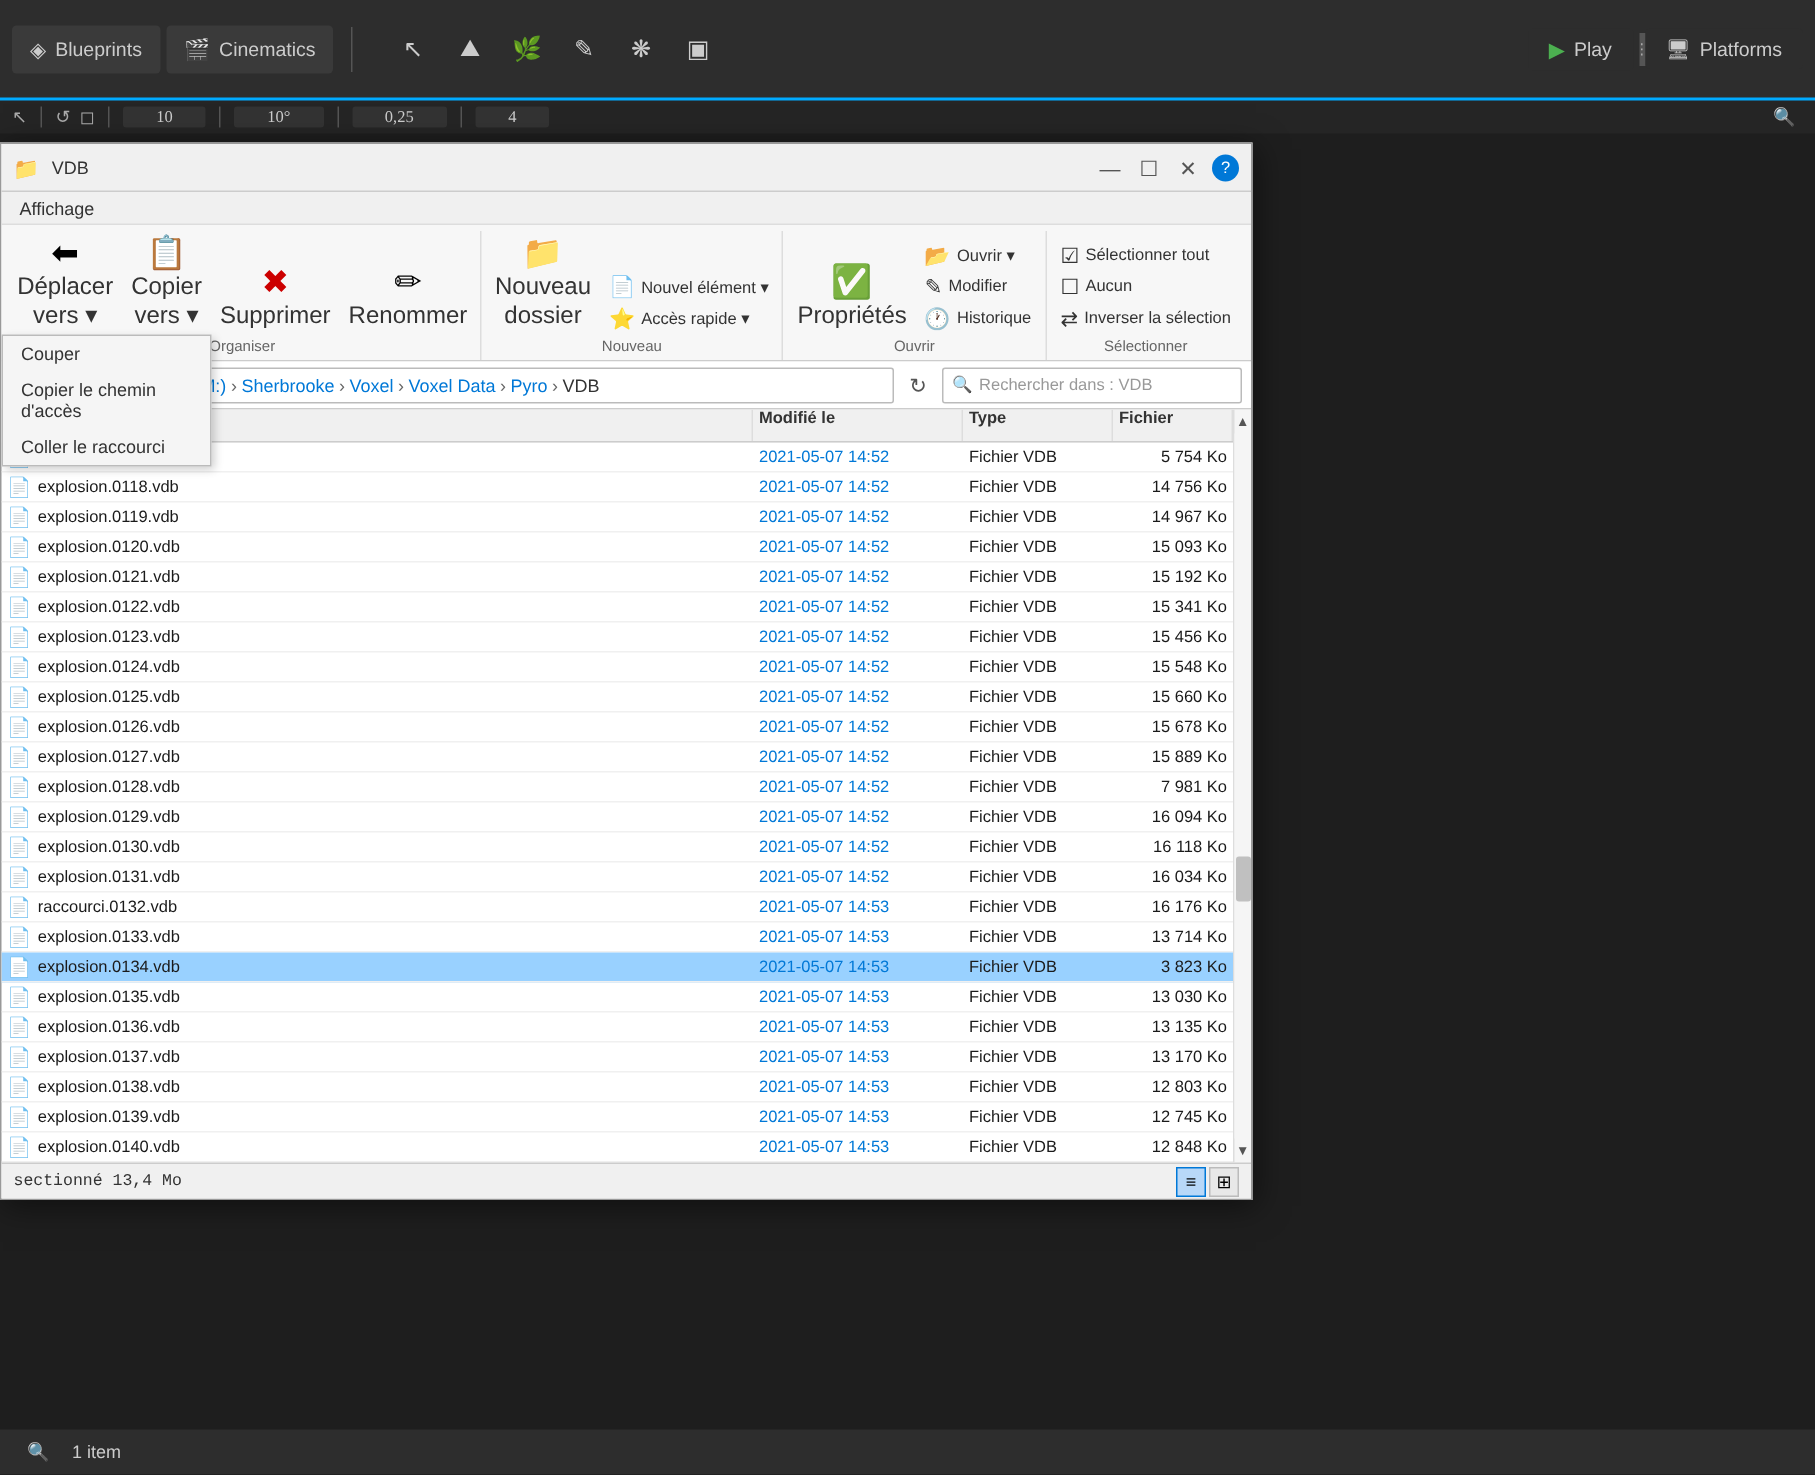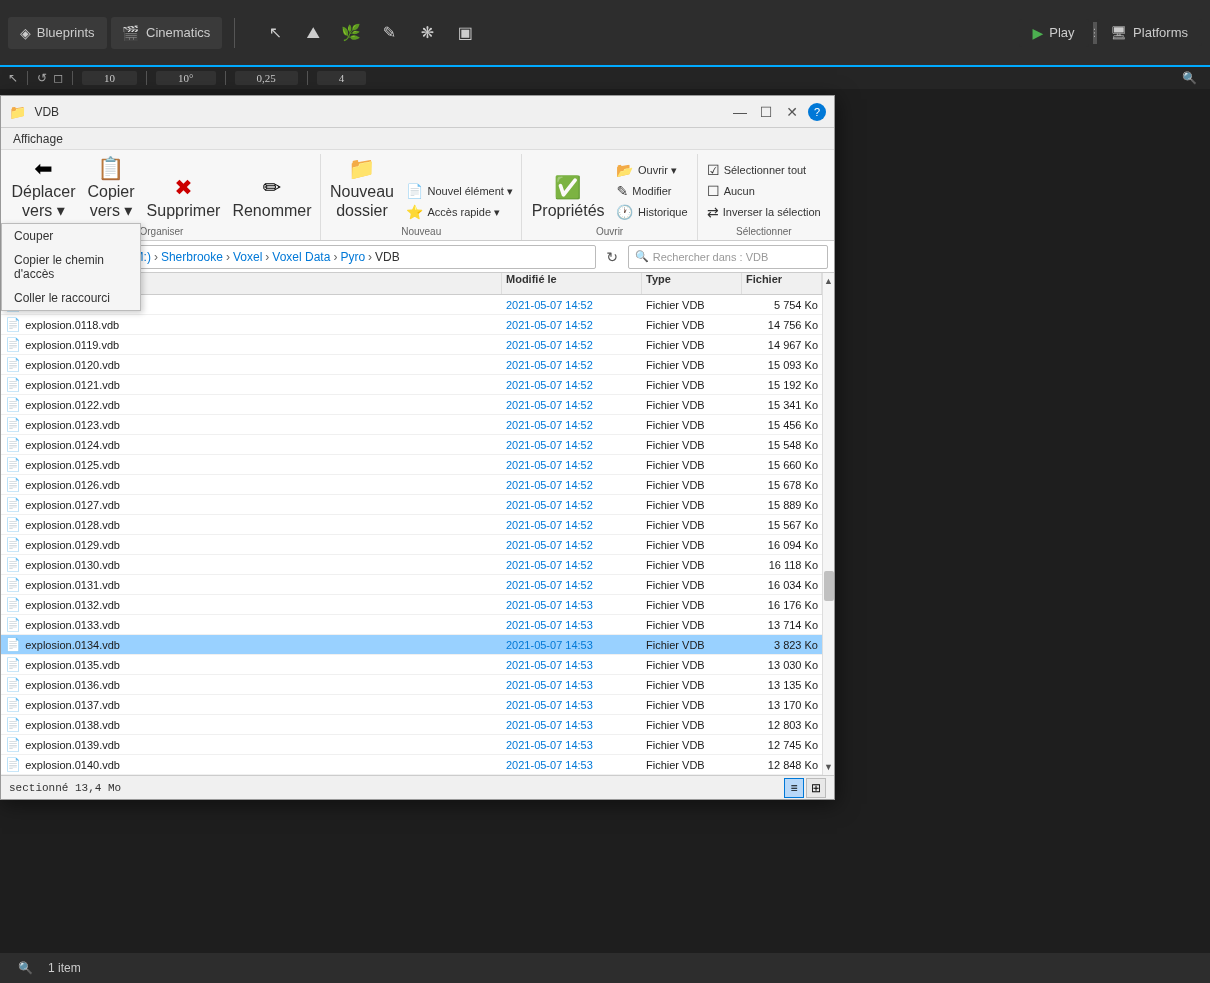--- a/index.html
+++ b/index.html
@@ -770,21 +770,21 @@
             <div class="file-cell type-cell">Fichier VDB</div>
             <div class="file-cell size-cell">15 889 Ko</div>
           </div>
           <div class="file-row">
             <div class="file-cell name-cell">
               <span class="file-icon">📄</span>
               <span>explosion.0128.vdb</span>
             </div>
             <div class="file-cell date-cell">2021-05-07 14:52</div>
             <div class="file-cell type-cell">Fichier VDB</div>
-            <div class="file-cell size-cell">15 567 Ko</div>
+            <div class="file-cell size-cell">7 981 Ko</div>
           </div>
           <div class="file-row">
             <div class="file-cell name-cell">
               <span class="file-icon">📄</span>
               <span>explosion.0129.vdb</span>
             </div>
             <div class="file-cell date-cell">2021-05-07 14:52</div>
             <div class="file-cell type-cell">Fichier VDB</div>
             <div class="file-cell size-cell">16 094 Ko</div>
           </div>
@@ -802,21 +802,21 @@
               <span class="file-icon">📄</span>
               <span>explosion.0131.vdb</span>
             </div>
             <div class="file-cell date-cell">2021-05-07 14:52</div>
             <div class="file-cell type-cell">Fichier VDB</div>
             <div class="file-cell size-cell">16 034 Ko</div>
           </div>
           <div class="file-row">
             <div class="file-cell name-cell">
               <span class="file-icon">📄</span>
-              <span>explosion.0132.vdb</span>
+              <span>raccourci.0132.vdb</span>
             </div>
             <div class="file-cell date-cell">2021-05-07 14:53</div>
             <div class="file-cell type-cell">Fichier VDB</div>
             <div class="file-cell size-cell">16 176 Ko</div>
           </div>
           <div class="file-row">
             <div class="file-cell name-cell">
               <span class="file-icon">📄</span>
               <span>explosion.0133.vdb</span>
             </div>

